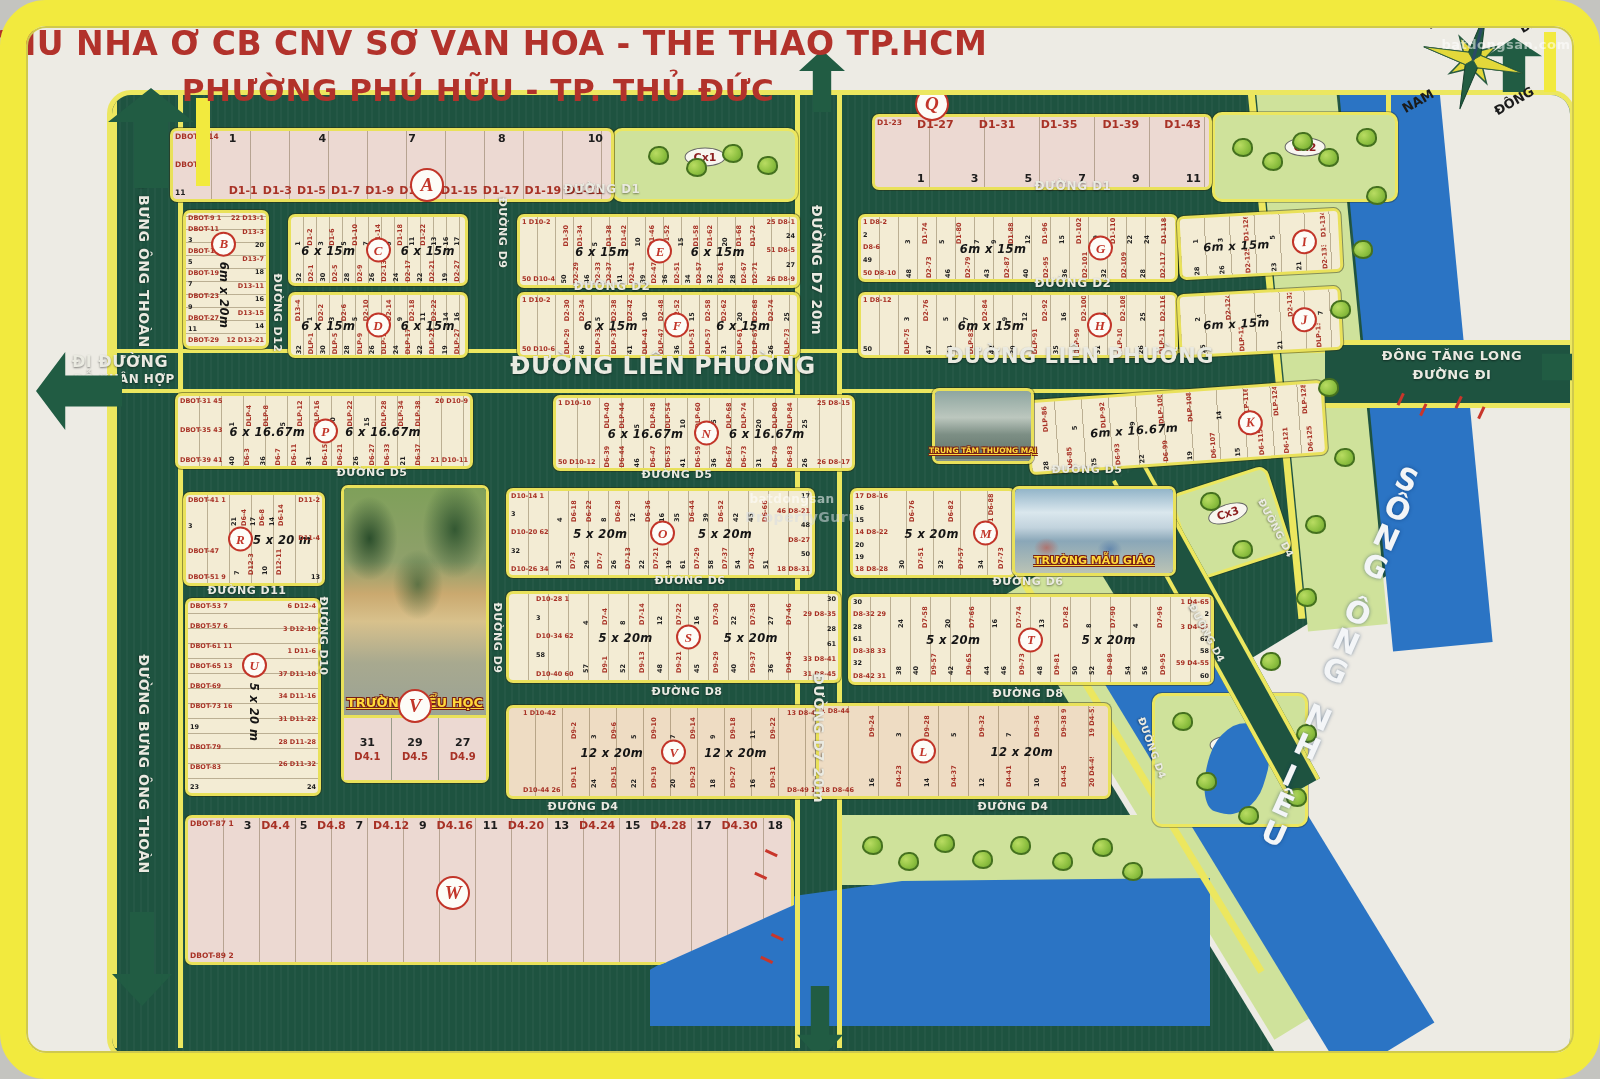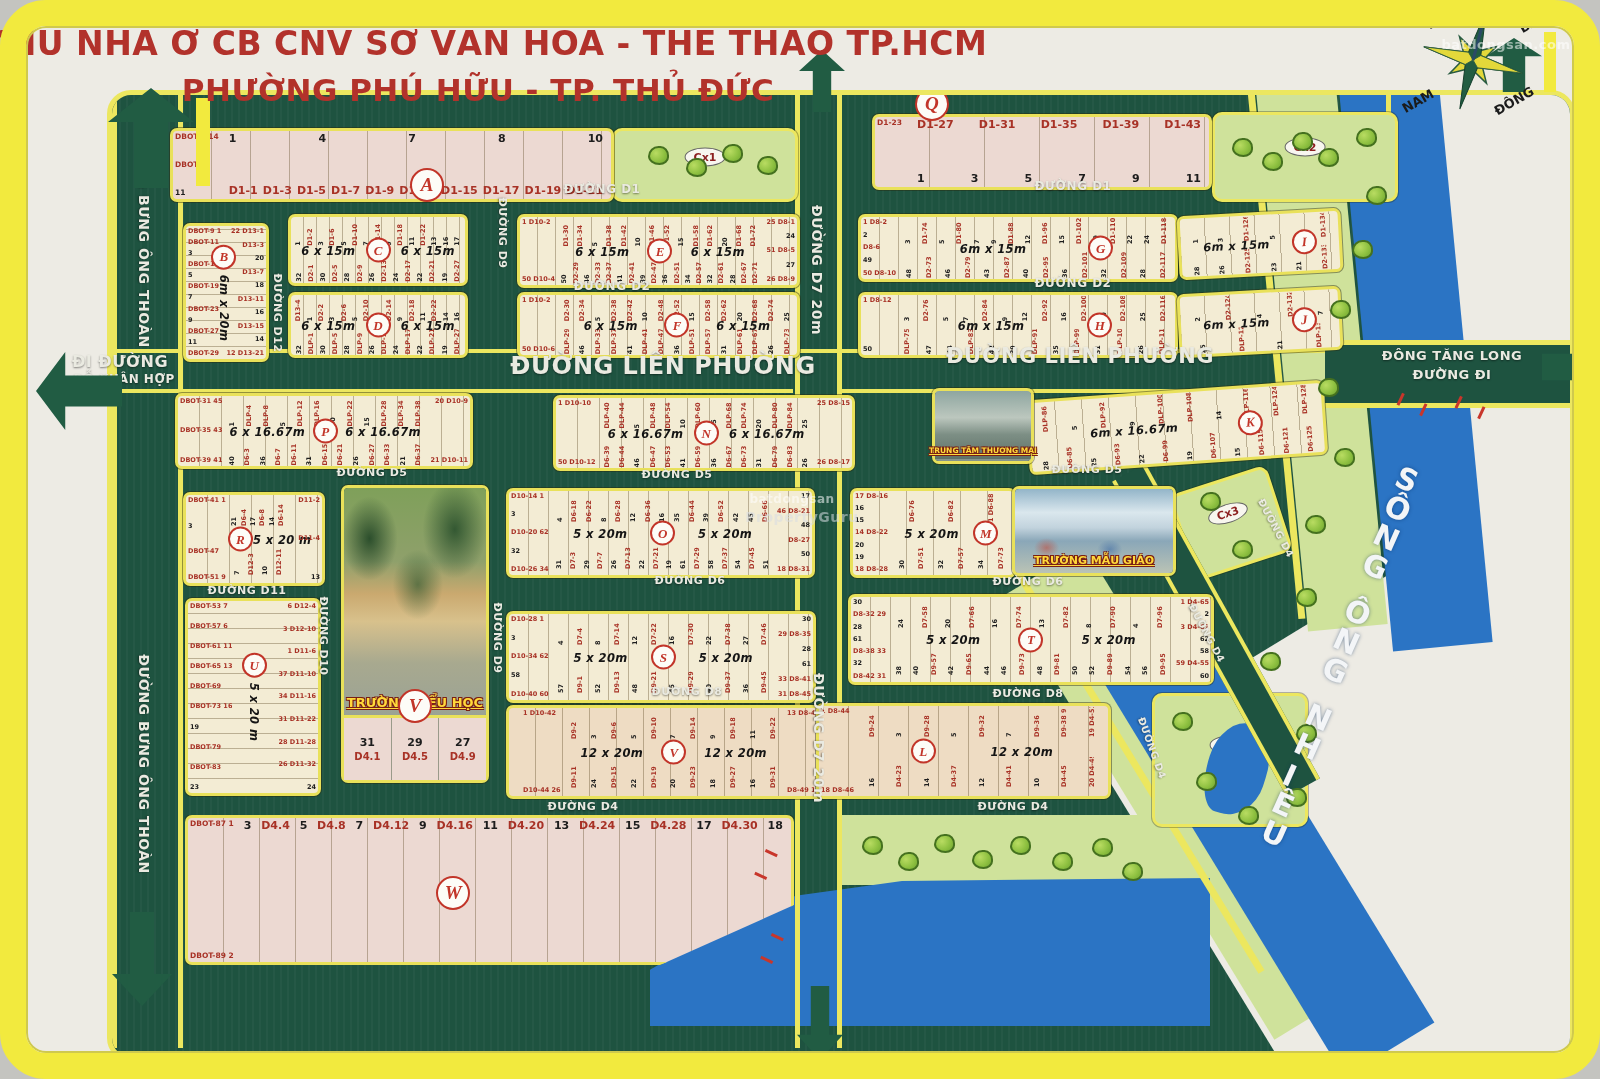--- a/index.html
+++ b/index.html
@@ -184,21 +184,21 @@
             <span class="hlbl bk">5</span>
             <span class="hlbl bk">7</span>
             <span class="hlbl bk">9</span>
             <span class="hlbl bk">11</span>
           </div>
         </div>
         <div class="labs" style="left: 17%; top: -18%;">
           <div class="lcirc big">Q</div>
         </div>
       </div>
-      <div class="block f-cream" style="left: 71px; top: 128px; width: 80px; height: 133px;">
+      <div class="block f-cream" style="left: 71px; top: 115px; width: 80px; height: 133px;">
         <div class="stripes" style="background: repeating-linear-gradient(0deg, transparent 0px, transparent 12px, rgba(96, 76, 40, 0.38) 12px, rgba(96, 76, 40, 0.38) 13px);"></div>
         <div class="bcol">
           <span class="hlbl rd">DBOT-9 1</span>
           <span class="hlbl rd">DBOT-11</span>
           <span class="hlbl bk">3</span>
           <span class="hlbl rd">DBOT-15</span>
           <span class="hlbl bk">5</span>
           <span class="hlbl rd">DBOT-19</span>
           <span class="hlbl bk">7</span>
           <span class="hlbl rd">DBOT-23</span>
@@ -841,21 +841,21 @@
           <span class="hlbl rd">3 D12-10</span>
           <span class="hlbl rd">1 D11-6</span>
           <span class="hlbl rd">37 D11-10</span>
           <span class="hlbl rd">34 D11-16</span>
           <span class="hlbl rd">31 D11-22</span>
           <span class="hlbl rd">28 D11-28</span>
           <span class="hlbl rd">26 D11-32</span>
           <span class="hlbl bk">24</span>
         </div>
       </div>
-      <div class="block f-cream" style="left: 394px; top: 516px; width: 304px; height: 86px;">
+      <div class="block f-cream" style="left: 394px; top: 496px; width: 304px; height: 86px; padding-left: 25px;">
         <div class="stripes" style="background: repeating-linear-gradient(90deg, transparent 0px, transparent 19px, rgba(96, 76, 40, 0.38) 19px, rgba(96, 76, 40, 0.38) 20px);"></div>
         <div class="bcol">
           <span class="hlbl rd">D10-28 1</span>
           <span class="hlbl bk">3</span>
           <span class="hlbl rd">D10-34 62</span>
           <span class="hlbl bk">58</span>
           <span class="hlbl rd">D10-40 60</span>
         </div>
         <div class="bcenter">
           <div class="lrow">

